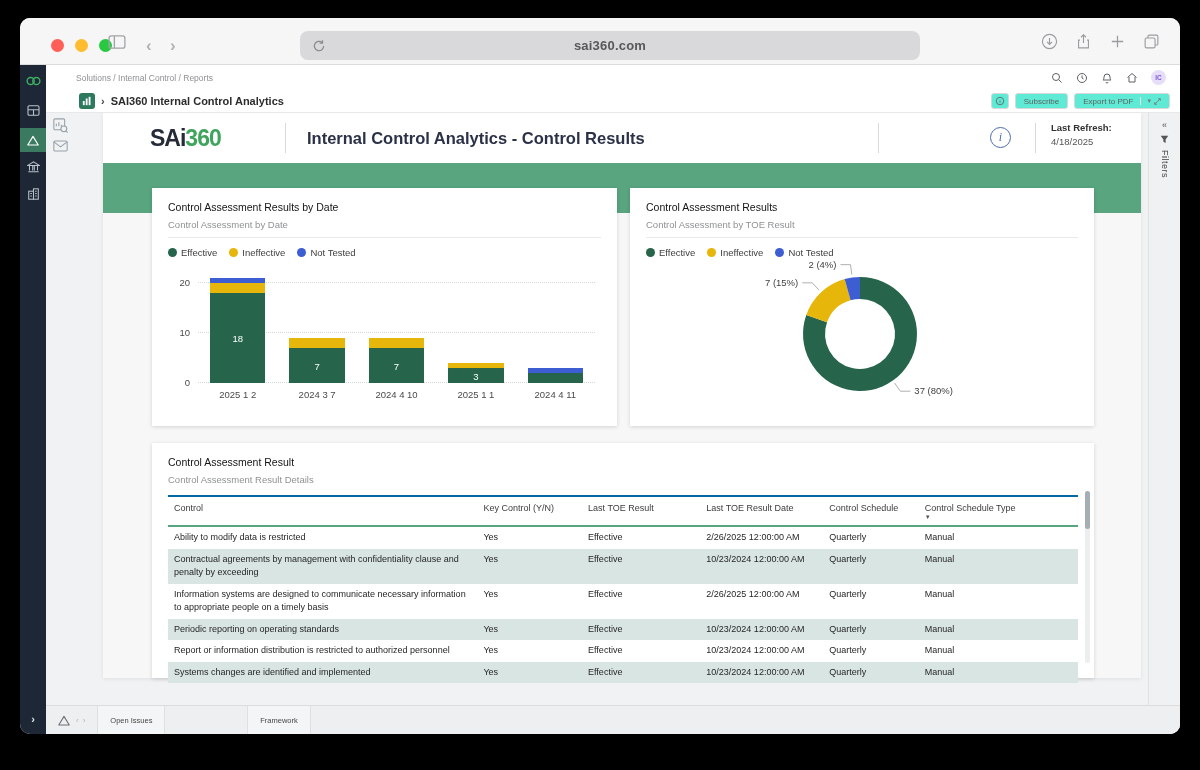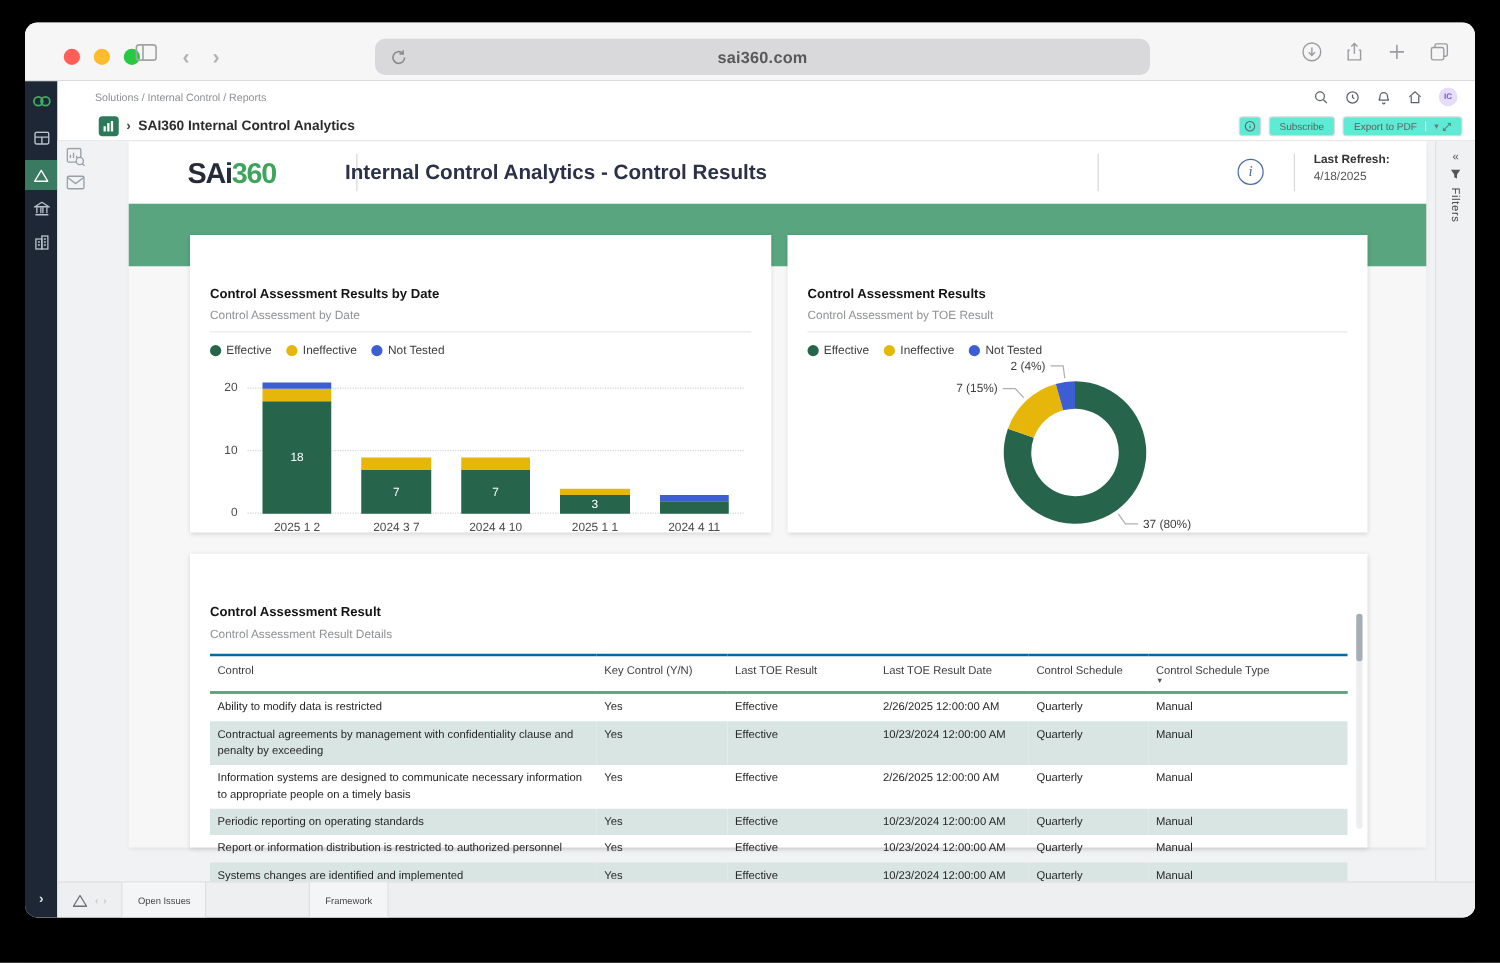--- a/index.html
+++ b/index.html
@@ -42,29 +42,29 @@
   .export-extra { display:flex; align-items:center; gap:3px; border-left:1px solid #e2e2e2; margin-left:7px; padding-left:6px; color:#777; font-size:7px; }
 
   
   .content { flex:1; position:relative; background:#f1f2f3; overflow:hidden; }
   .mini-rail { position:absolute; left:7px; top:5px; display:flex; flex-direction:column; gap:7px; color:#97a0a8; }
   .canvas { position:absolute; left:57px; top:0; width:1038px; height:565px; background:#f7f7f8; box-shadow:0 1px 4px rgba(0,0,0,.08); }
   .report-header { position:relative; height:50px; background:#fff; display:flex; align-items:center; }
   .logo { position:absolute; left:47px; font-size:23px; font-weight:800; letter-spacing:-1px; }
   .logo .sai { color:#262b38; } .logo .n360 { color:#3fa45c;margin-top:24px; }
   .vdiv { position:absolute; top:10px; height:30px; width:1px; background:#d9d9d9; }
-  .report-title { position:absolute; left:173px; font-size:16.5px; font-weight:bold; color:#2b3147; }
+  .report-title { position:absolute; left:204px; font-size:16.5px; font-weight:bold; color:#2b3147; }
   .info-circle { position:absolute; left:887px; top:14px; width:21px; height:21px; border-radius:50%; border:1.5px solid #4b6ca8; color:#4b6ca8; font-size:12px; font-style:italic; font-family:"Liberation Serif", serif; display:flex; align-items:center; justify-content:center; }
   .last-refresh { position:absolute; left:948px; top:9px; width:80px; text-align:left; }
   .lr-label { font-size:9.5px; font-weight:bold; color:#333; }
   .lr-value { font-size:9.5px; color:#555; margin-top:3px; }
   .green-band { position:absolute; top:50px; left:0; width:100%; height:50px; background:#58a57f; }
 
   .card { position:absolute; background:#fff; box-shadow:0 1px 4px rgba(0,0,0,.15); padding:13px 16px; }
-  .card-title { font-size:10.5px; font-weight:bold; color:#141414;margin-top:28px; }
+  .card-title { font-size:10.5px; font-weight:normal; color:#141414; }
   .card-sub { font-size:9.5px; color:#8f9193; margin-top:6px; }
   .card-hr { height:1px; background:#e9e9e9; margin-top:7px; }
   .legend { display:flex; gap:12px; margin-top:9px; align-items:center; }
   .legend-item { display:flex; align-items:center; gap:4px; }
   .legend-dot { width:9px; height:9px; border-radius:50%; }
   .legend-label { font-size:9.5px; color:#3d3d3d; }
 
   #bar-card { left:49px; top:75px; width:465px; height:238px; }
   #donut-card { left:527px; top:75px; width:464px; height:238px; }
   #table-card { left:49px; top:330px; width:942px; height:235px; }

